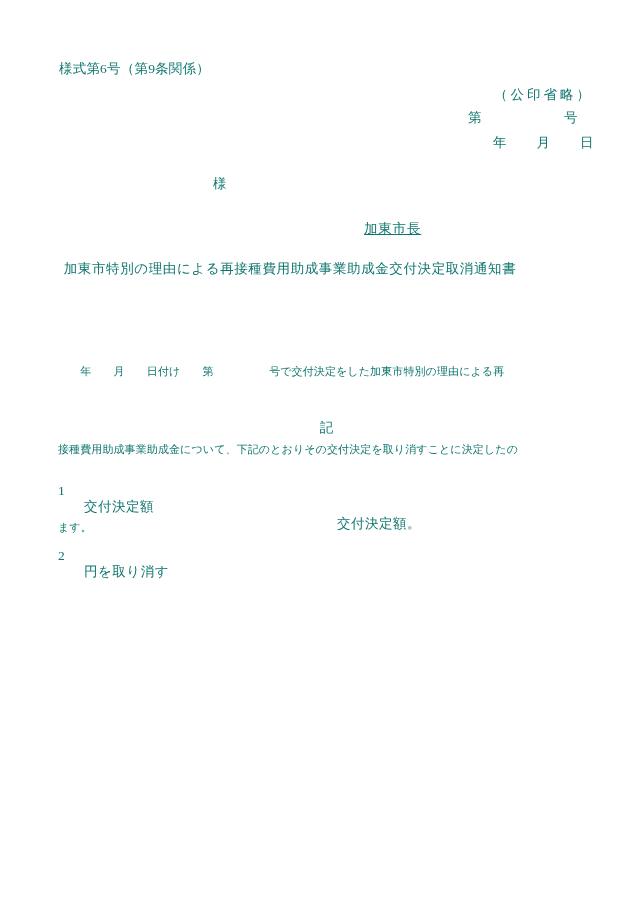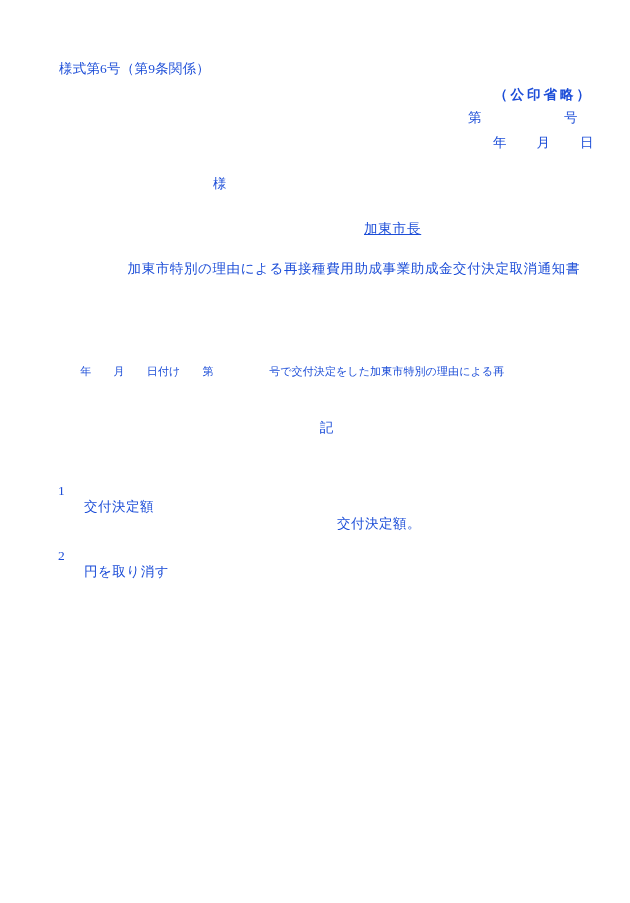--- a/index.html
+++ b/index.html
@@ -7,36 +7,36 @@
     padding: 0;
     background: #ffffff;
   }
   .page {
     position: relative;
     width: 630px;
     height: 903px;
     background: #ffffff;
     overflow: hidden;
     font-family: "Liberation Serif", "DejaVu Serif", serif;
-    color: #1d4ed8;
+    color: #0f766e;
   }
   .t {
     position: absolute;
     font-size: 13.5px;
     line-height: 1.2;
     white-space: pre;
     letter-spacing: 0.2px;
   }
   .form-number   { left: 59px;  top: 61px; }
-  .seal-note     { left: 494px; top: 87px;  letter-spacing: 3px; font-weight: bold; }
+  .seal-note     { left: 494px; top: 87px;  letter-spacing: 3px; }
   .doc-number    { left: 468px; top: 110px; }
   .date-line     { left: 493px; top: 135px; letter-spacing: 1px; }
   .addressee     { left: 213px; top: 176px; }
   .sender        { left: 364px; top: 221px; letter-spacing: 0.8px; text-decoration: underline; }
-  .doc-title     { left: 0;     top: 261px; width: 580px; text-align: right; letter-spacing: 0.6px; }
+  .doc-title     { left: 0;     top: 261px; width: 580px; text-align: center; letter-spacing: 0.6px; }
   .body-block    { left: 58px;  top: 307px; width: 537px; }
   .body-block .line {
     white-space: pre;
     font-size: 11px;
     line-height: 25.6px;
     letter-spacing: 0.1px;
     margin-top: 20px;
   }
   .record-marker { left: 58px;  top: 420px; width: 537px; text-align: center; }
   .item-row      { left: 58px;  width: 537px; height: 20px; }
@@ -60,20 +60,22 @@
   <div class="t date-line">年　　月　　日</div>
 
   <div class="t addressee">様</div>
 
   <div class="t sender">加東市長</div>
 
   <div class="t doc-title">加東市特別の理由による再接種費用助成事業助成金交付決定取消通知書</div>
 
   <div class="t body-block">
     <div class="line">　　年　　月　　日付け　　第　　　　　号で交付決定をした加東市特別の理由による再</div>
+    <div class="line">接種費用助成事業助成金について、下記のとおりその交付決定を取り消すことに決定したの</div>
+    <div class="line">ます。</div>
   </div>
 
   <div class="t record-marker">記</div>
 
   <div class="t item-row item-1">
     <span class="num">1</span>
     <span class="label">交付決定額</span>
     <span class="suffix">交付決定額。</span>
   </div>
 

